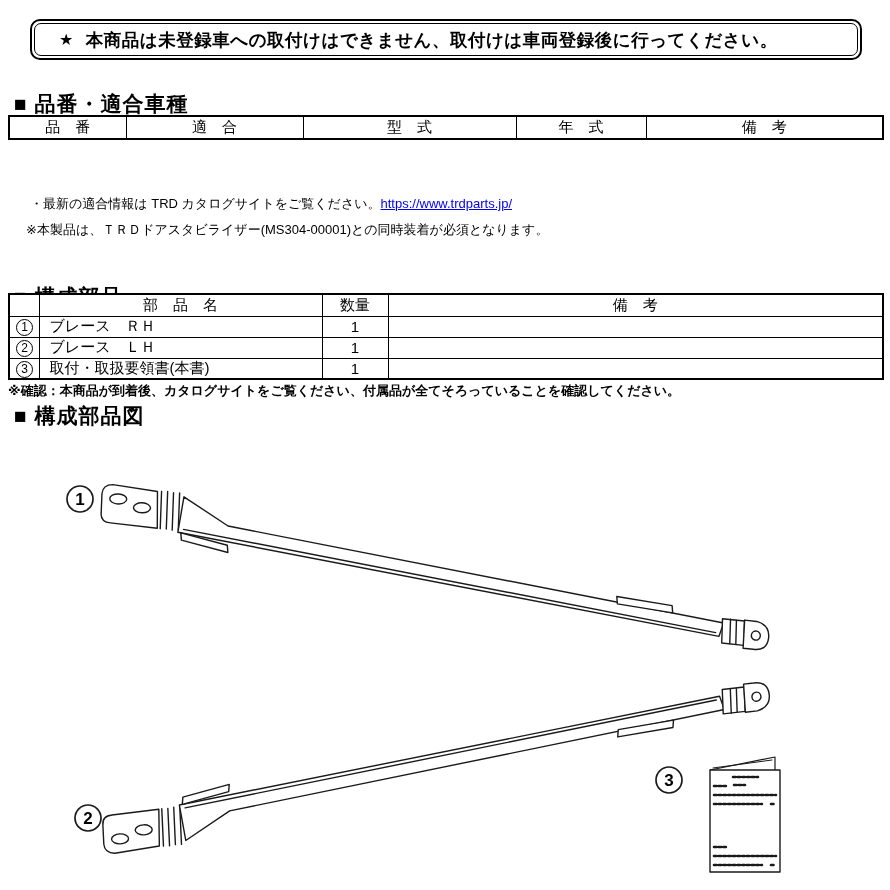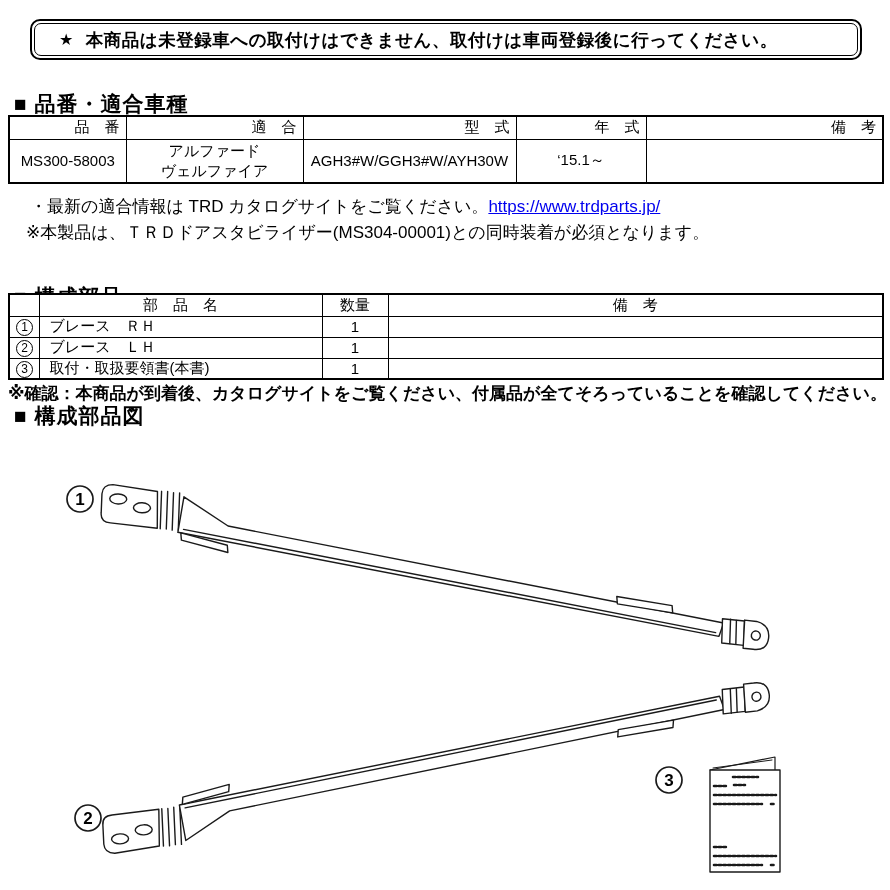--- a/index.html
+++ b/index.html
@@ -27,34 +27,34 @@
   }
   
   table.doc {
     position:absolute; left:8px; width:874px; border-collapse:collapse;
     table-layout:fixed; border:2px solid #000; background:#fff;
   }
   table.doc th, table.doc td {
     border:1.5px solid #000; font-weight:normal; font-size:15px;
     padding:0 6px; overflow:hidden; white-space:nowrap;
   }
-  .t1 th { height:23px; text-align:right; }
+  .t1 th { height:23px; text-align:center; }
   .t1 td { height:44px; text-align:center; }
   .t2 th { height:22px; text-align:center; }
   .t2 td { height:21px; }
   .t2 td.c { text-align:center; }
   .t2 td.name { padding-left:10px; }
   .fit-cell div { line-height:20px; }
   .circ {
     display:inline-flex; width:17px; height:17px; border:1.3px solid #000;
     border-radius:50%; align-items:center; justify-content:center;
     font-size:12px; line-height:1;
   }
   
-  .note { position:absolute; font-size:17px; white-space:nowrap; }
+  .note { position:absolute; font-size:13px; white-space:nowrap; }
   .note.bold { font-weight:bold; }
   a.link { color:#0000ee; text-decoration:underline; cursor:pointer; }
   
   .figure { position:absolute; left:0; top:455px; }
   .figure path, .figure line, .figure polyline, .figure rect, .figure ellipse, .figure circle {
     vector-effect:non-scaling-stroke;
   }
   .lbl { font-size:17px; font-weight:bold; font-family:"Liberation Sans","DejaVu Sans",sans-serif; }
 </style>
 </head>
@@ -79,30 +79,20 @@
         <col style="width:130px">
         <col style="width:237px">
     </colgroup>
     <tbody>
         <tr>
       <th>品　番</th>
       <th>適　合</th>
       <th>型　式</th>
       <th>年　式</th>
       <th>備　考</th>
-    </tr>
-    <tr>
-      <td>MS300-58003</td>
-      <td class="fit-cell">
-        <div>アルファード</div>
-        <div>ヴェルファイア</div>
-      </td>
-      <td>AGH3#W/GGH3#W/AYH30W</td>
-      <td>‘15.1～</td>
-      <td></td>
     </tr>
   </tbody>
     </table>
 
   <div class="note" style="left:30px; top:195px;">
     <span>・最新の適合情報は TRD カタログサイトをご覧ください。</span><a class="link">https://www.trdparts.jp/</a>
   </div>
   <div class="note" style="left:26px; top:221px;text-align:center;">※本製品は、ＴＲＤドアスタビライザー(MS304-00001)との同時装着が必須となります。</div>
 
   <div class="sec" style="top:283px;">■ 構成部品</div>

